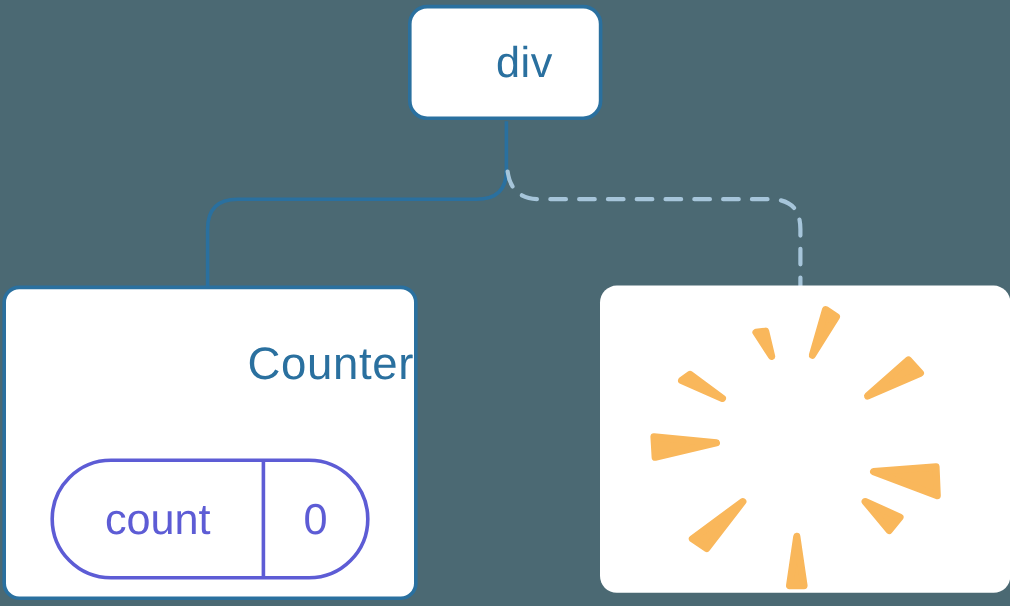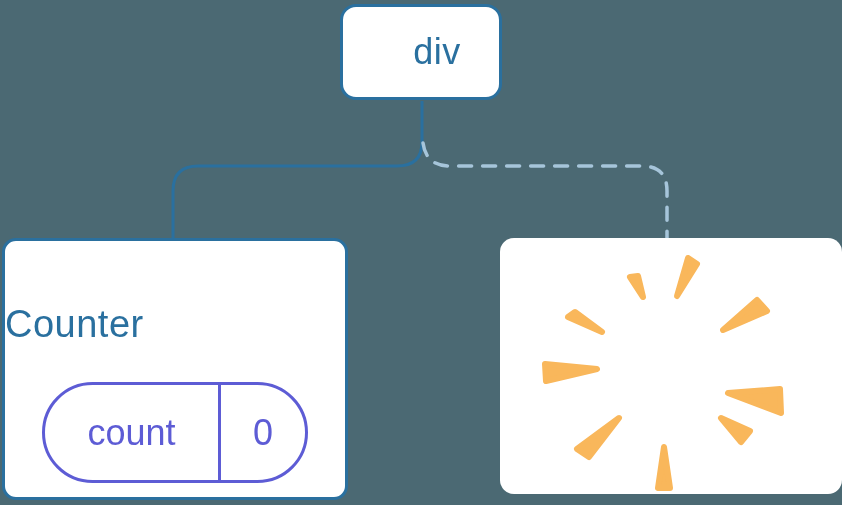--- a/index.html
+++ b/index.html
@@ -30,22 +30,22 @@
   .card-left {
     position:absolute; left:2px; top:238px;
     width:346px; height:262px;
     background:#ffffff;
     border:3px solid #2A709F;
     border-radius:14px;
     box-sizing:border-box;
     z-index:2;
   }
   .card-left .title {
-    margin-top:64px;
-    text-align:left;
+    margin-top:44px;
+    text-align:right;
     color:#2A709F; font-size:38px; font-weight:500; letter-spacing:0.5px;
     line-height:1;
   }
   .state-pill {
     position:absolute; left:37px; top:117px;
     width:266px; height:101px;
     border:3px solid #5D5CD5;
     border-radius:52px;
     box-sizing:border-box;
     display:flex;

